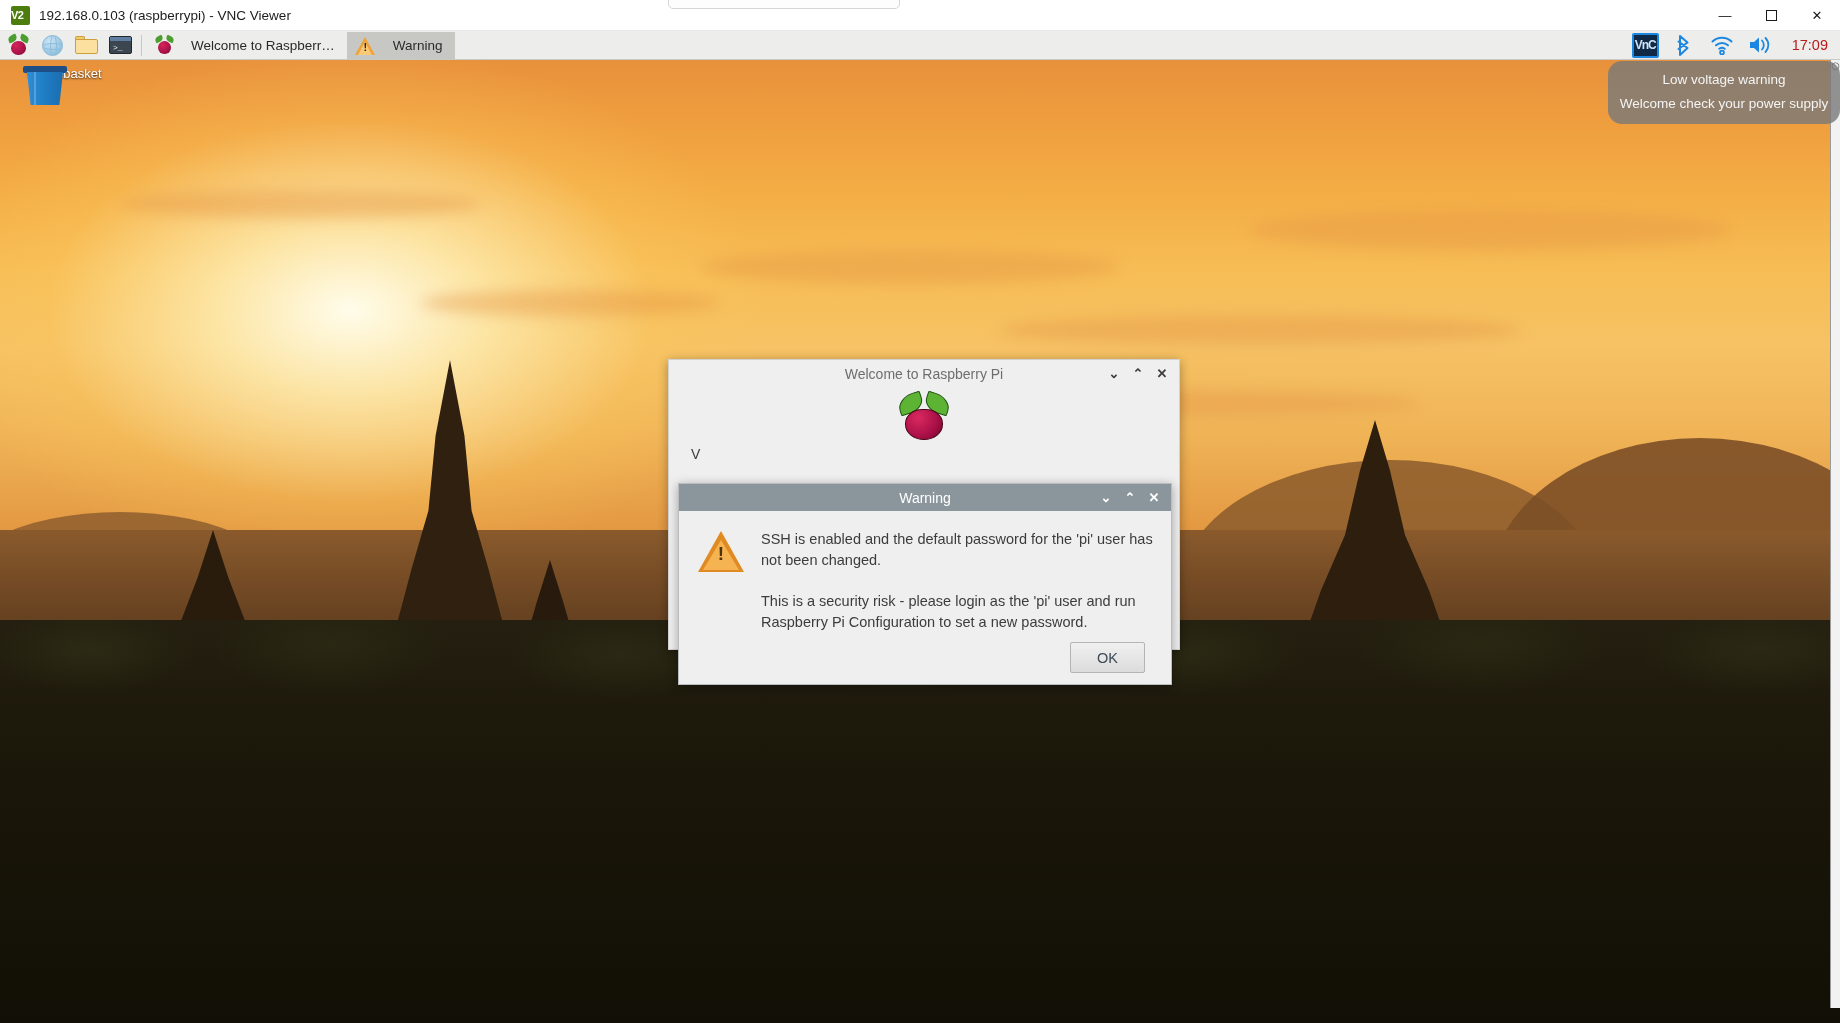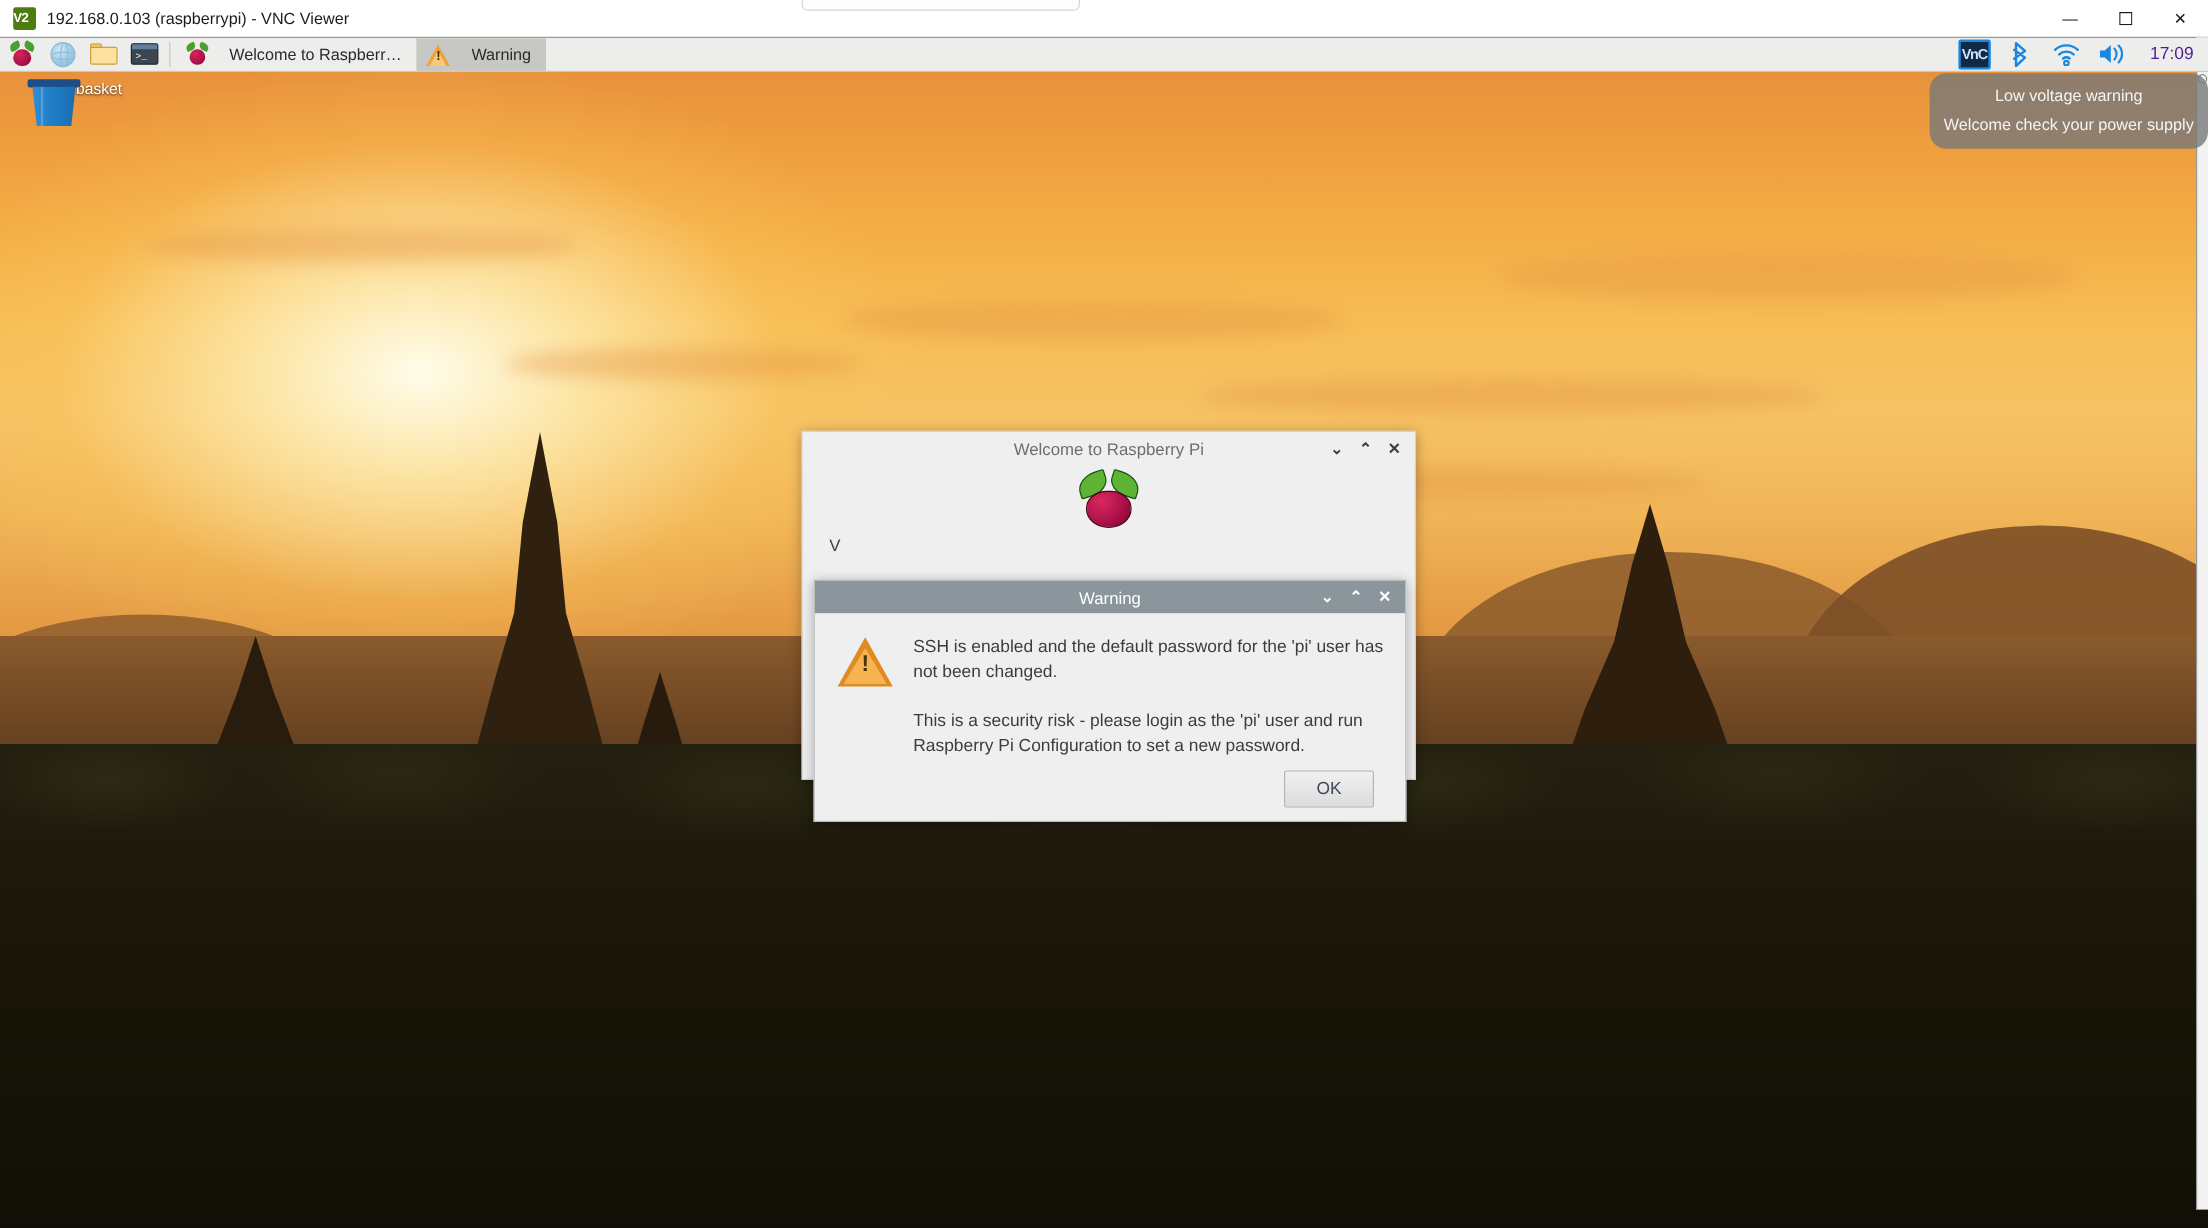--- a/index.html
+++ b/index.html
@@ -133,21 +133,21 @@
 
   #tb-tray { display:flex; align-items:center; gap:4px; padding-right:12px; flex:0 0 auto; }
   .tray-btn { width:34px; height:29px; display:flex; align-items:center; justify-content:center; }
 
   #tray-vnc {
     width:27px; height:25px; background:#0f2a47; border:2px solid #1b87e0;
     border-radius:2px; color:#cfe4f7; font-size:12px; font-weight:bold;
     display:flex; align-items:center; justify-content:center; letter-spacing:-1px;
     margin-right:4px;
   }
-  #tray-clock { font-size:14.5px; color:#4c1d95; padding-left:11px; }
+  #tray-clock { font-size:14.5px; color:#b91c1c; padding-left:11px; }
 
   
   #wallpaper { position:absolute; left:0; top:29px; width:1840px; height:963px; overflow:hidden; }
   #sky {
     position:absolute; left:0; top:0; width:1840px; height:620px;
     background:
       radial-gradient(ellipse 520px 330px at 350px 250px, rgba(255,255,240,0.96) 0%, rgba(255,243,190,0.72) 26%, rgba(253,202,96,0.28) 58%, rgba(250,176,70,0) 80%),
       linear-gradient(to bottom,
         #e8913c 0%, #ef9e3e 10%, #f4ae46 22%, #f7bd55 34%,
         #f6c264 46%, #f0b457 60%, #e49a43 75%, #cf8038 88%, #b86c30 100%);

